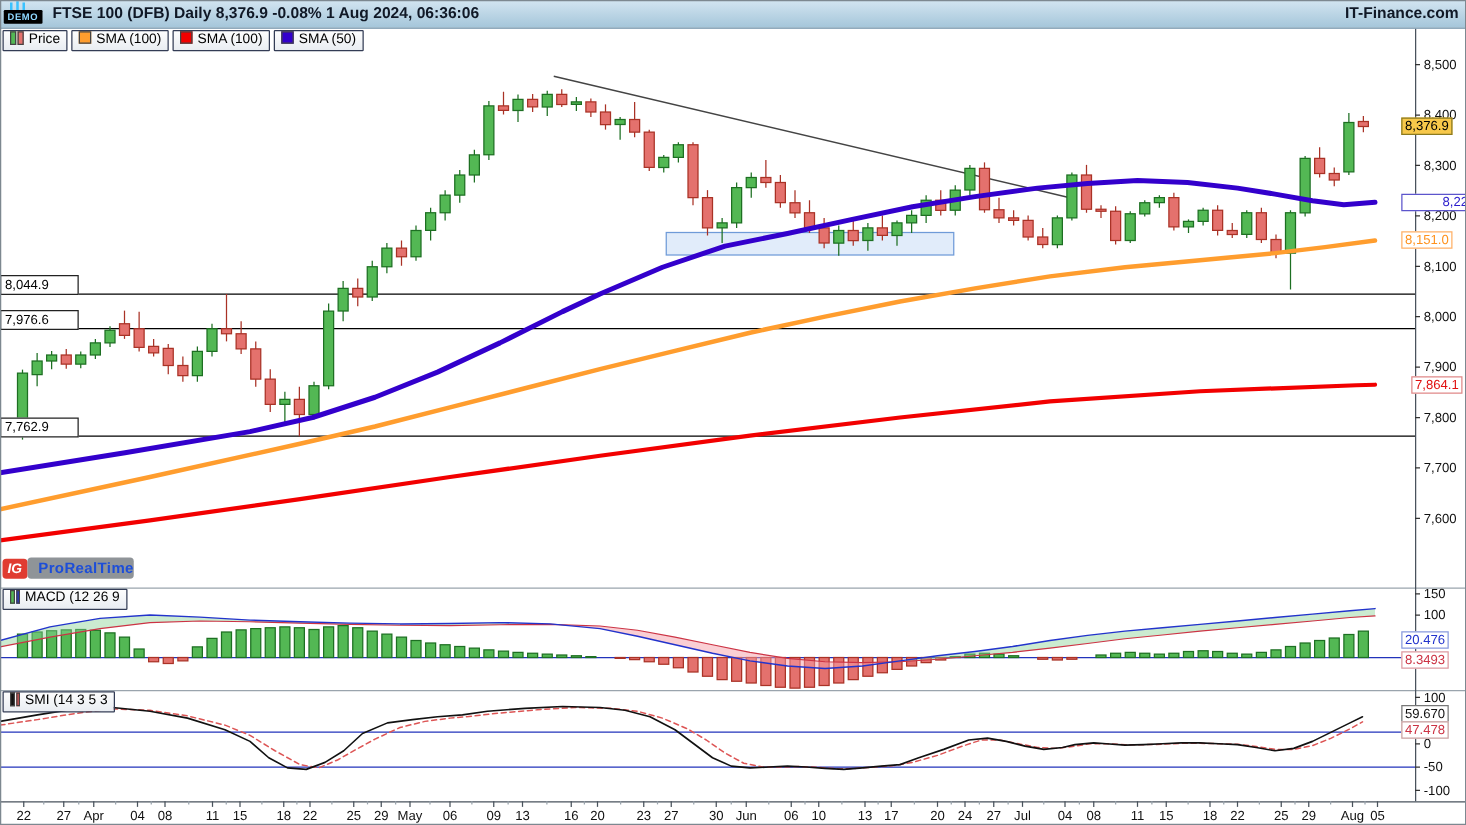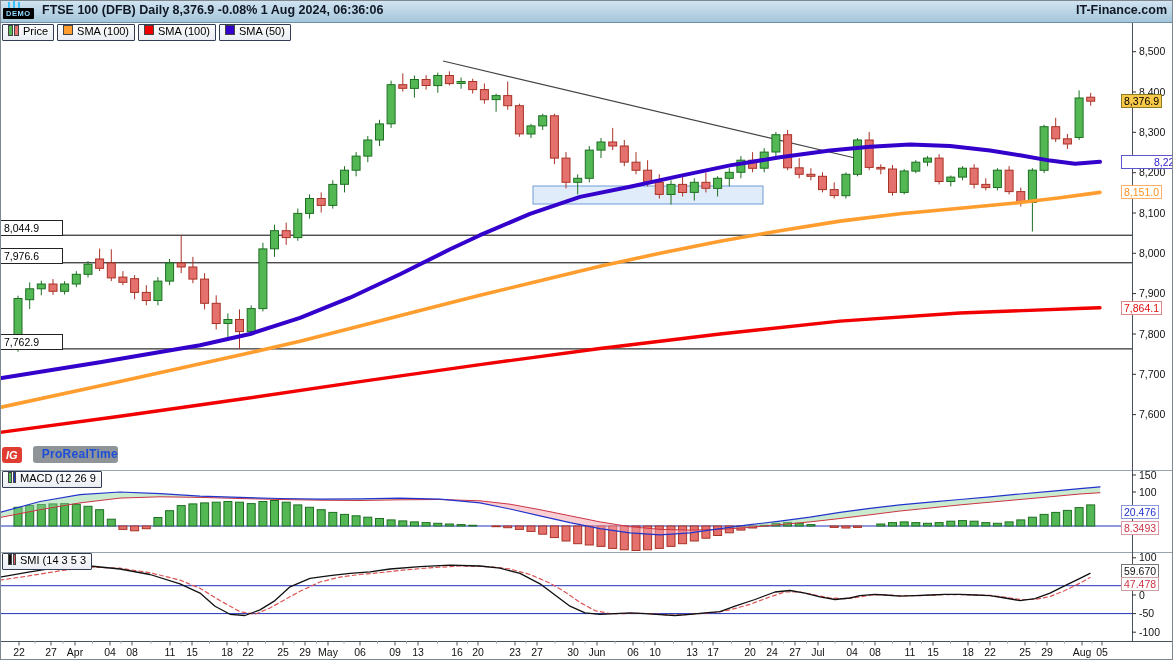--- a/index.html
+++ b/index.html
@@ -17,21 +17,21 @@
   
   #legend{position:absolute;left:2px;top:24px;display:flex;gap:3px;z-index:20;}
   .chip{display:flex;align-items:flex-start;gap:4px;height:15px;padding:0 5px;
         border:1px solid #333c55;background:linear-gradient(#fdfdfd,#e9edf2);
         font-size:11px;color:#000;border-radius:1px;white-space:nowrap;}
   .sw{width:10px;height:10px;border:1px solid #444;box-sizing:border-box;}
   .sw2{width:11px;height:11px;display:flex;gap:1px;}
   .sw2 span{flex:1;border:1px solid #444;box-sizing:border-box;}
   .chip-abs{position:absolute;z-index:20;}
   
-  #prt-logo{position:absolute;left:2px;top:446px;display:flex;align-items:center;gap:11px;z-index:20;}
+  #prt-logo{position:absolute;left:2px;top:446px;display:flex;align-items:center;gap:0;z-index:20;}
   #ig-box{background:#e03c31;color:#fff;font-weight:bold;font-style:italic;font-size:11px;
           padding:2px 4px;border-radius:3px;}
   #prt-box{background:rgba(128,133,138,.88);color:#1d4ed8;font-weight:bold;font-size:12px;
            padding:1px 0 2px 9px;border-radius:3px;letter-spacing:.3px;}
   
   .vb{position:absolute;left:1121px;height:12px;line-height:12px;font-size:10.5px;
       padding:0 2px;border:1px solid #999;background:#fff;z-index:15;white-space:nowrap;}
   .vb-last{background:#f7c84a;border-color:#8a7a20;color:#000;}
   .vb-sma50{color:#2a1ccc;border-color:#5c55cc;}
   .vb-sma100{color:#ff921e;border-color:#ffb066;}
@@ -575,21 +575,21 @@
     <span style="background:#111;"></span>
       <span style="background:#dd5555;"></span>
   </span>
   <span>SMI (14 3 5 3</span>
 </div>
 
 <div id="overlay" style="position:absolute;inset:0;z-index:15;pointer-events:none;">
     <div class="vb vb-last" style="top: 94.3px;">8,376.9</div>
     <div class="vb vb-sma50" style="top: 154.6px; padding-left: 32px;">8,227.5</div>
     <div class="vb vb-sma100" style="top: 185.4px;">8,151.0</div>
-    <div class="vb vb-sma200" style="top: 301.1px;">7,864.1</div>
+    <div class="vb vb-sma200" style="top: 301.1px; margin-left: 8px;">7,864.1</div>
     <div class="lvl" style="top: 220.2px;">8,044.9</div>
     <div class="lvl" style="top: 247.8px;">7,976.6</div>
     <div class="lvl" style="top: 333.9px;">7,762.9</div>
     <div class="vb vb-macd-line" style="top: 504.5px;">20.476</div>
     <div class="vb vb-macd-hist" style="top: 524px; margin-top: 48px;">22.128</div>
     <div class="vb vb-macd-sig" style="top: 520.5px;">8.3493</div>
     <div class="vb vb-smi-line" style="top: 563.5px;">59.670</div>
     <div class="vb vb-smi-sig" style="top: 576.5px; text-align: center;">47.478</div>
   </div>
 

